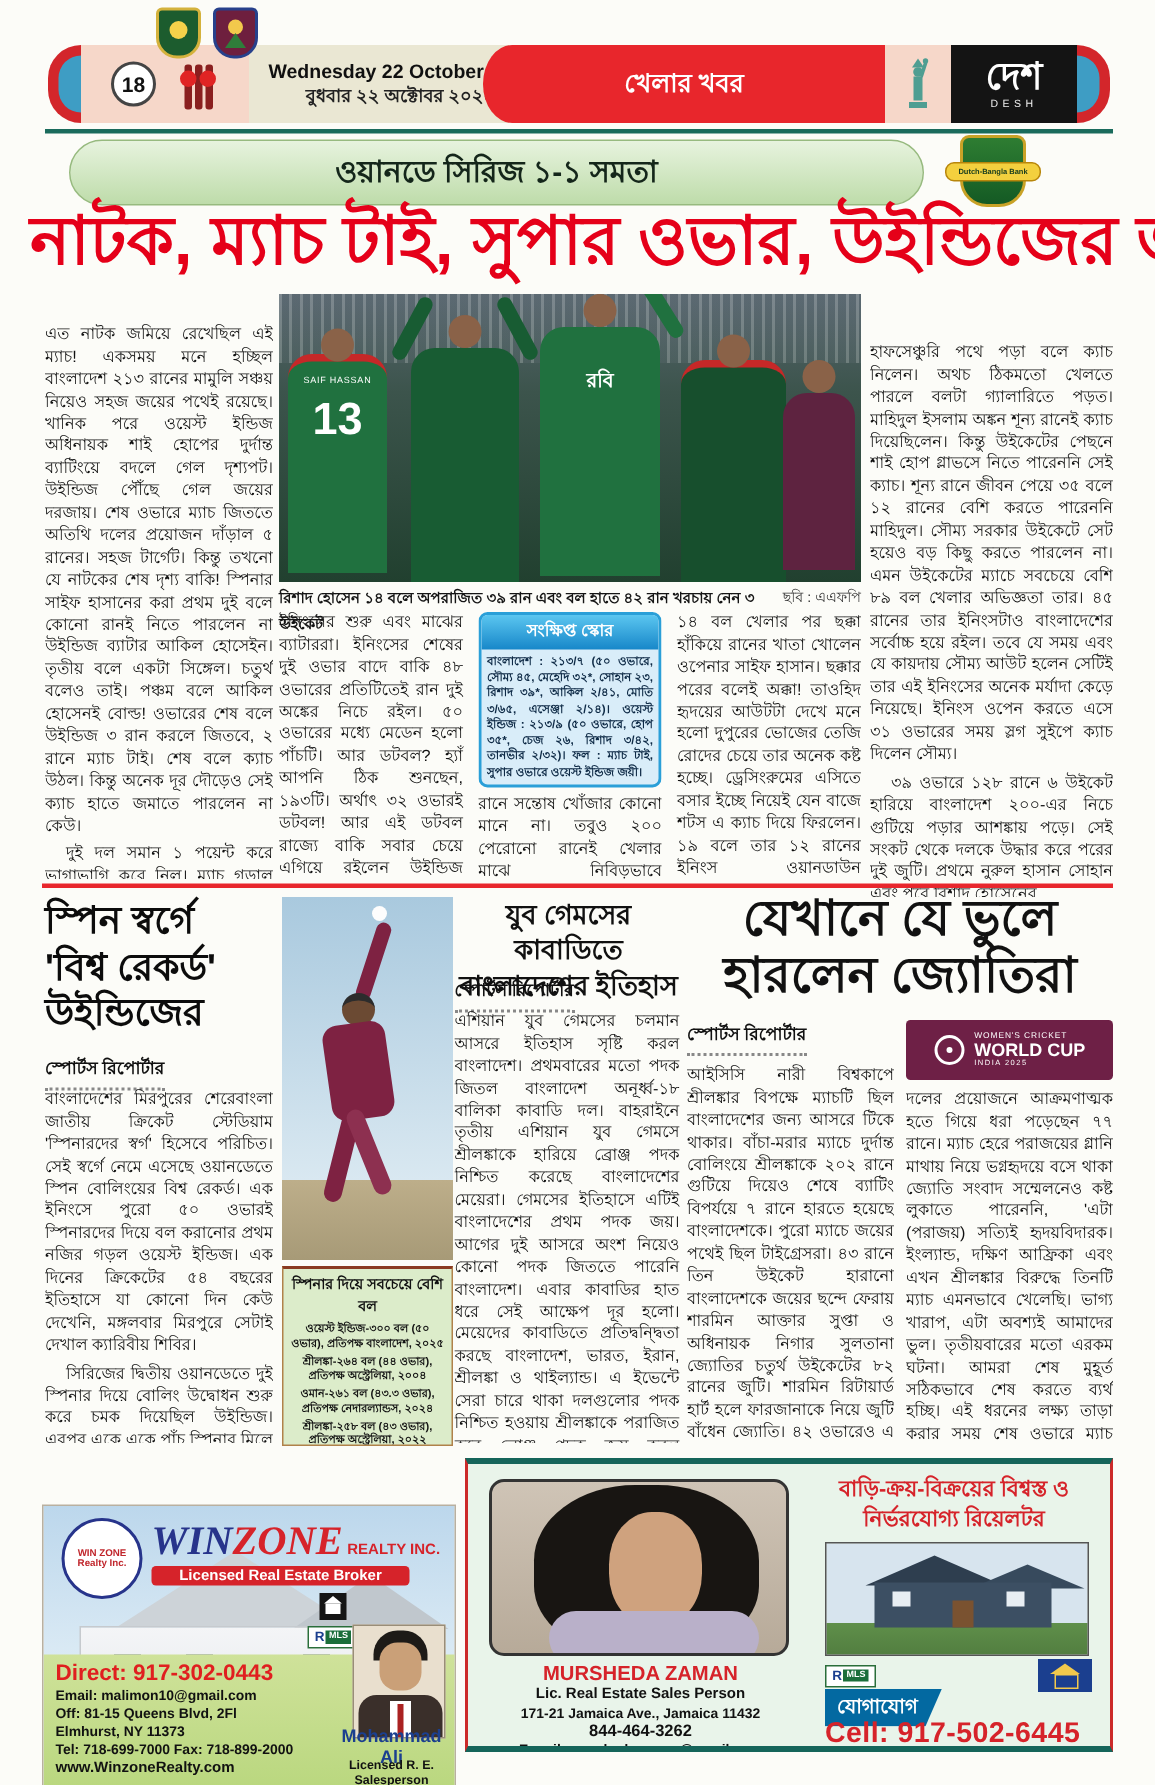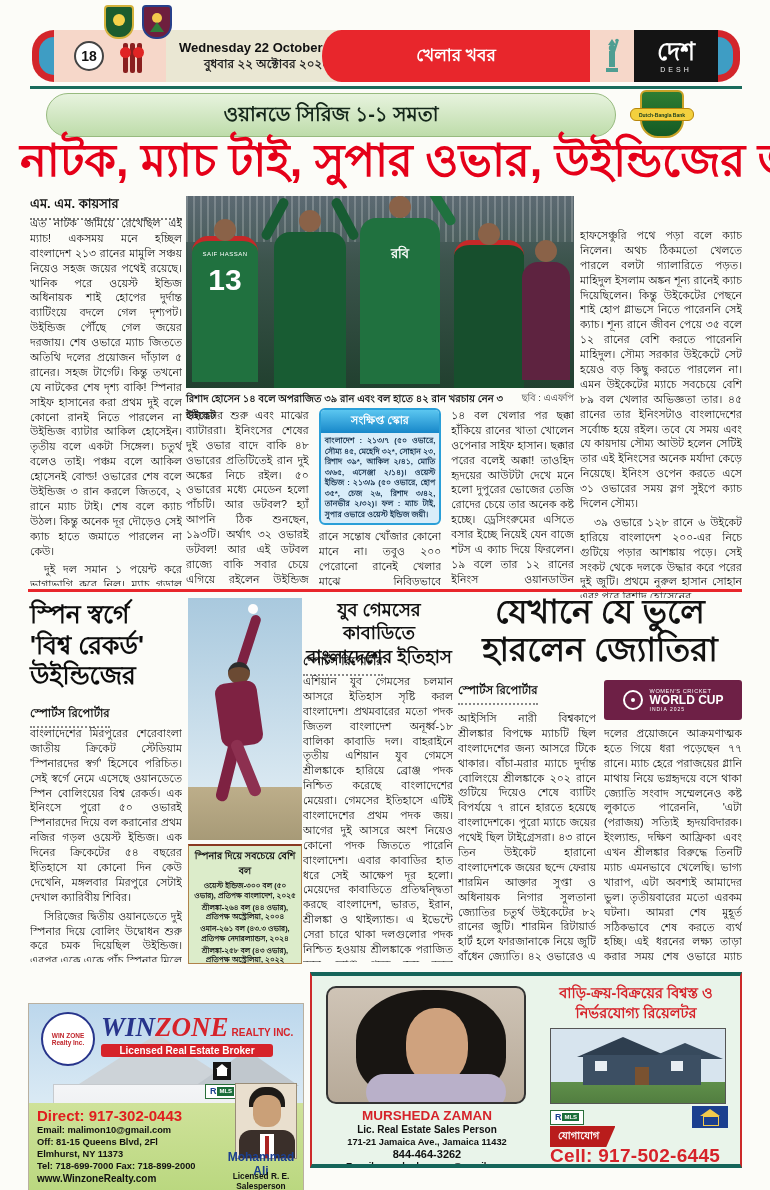--- a/index.html
+++ b/index.html
@@ -169,21 +169,21 @@
   .mz-nameblock{position:absolute;left:8px;top:132px;width:214px;text-align:center;line-height:1.22;}
   .mz-name{color:#d6232a;font-weight:800;font-size:13.5px;}
   .mz-title{font-size:10px;font-weight:800;}
   .mz-addr{font-size:9.3px;font-weight:600;}
   .mz-phone{font-size:11px;font-weight:800;}
   .mz-email{font-size:9.3px;font-weight:700;}
   .mz-icons{position:absolute;left:238px;top:130px;width:178px;display:flex;justify-content:space-between;align-items:center;}
   .mz-houselogo{width:36px;height:22px;background:#1b3f8f;position:relative;}
   .mz-houselogo:before{content:"";position:absolute;left:8px;top:3px;width:0;height:0;border-left:10px solid transparent;border-right:10px solid transparent;border-bottom:7px solid #f2c94c;}
   .mz-houselogo:after{content:"";position:absolute;left:11px;top:10px;width:14px;height:8px;border:1px solid #f2c94c;}
-  .mz-contact{position:absolute;left:238px;top:150px;background:#b91c1c;color:#fff;font-size:10px;font-weight:bold;padding:2px 16px 2px 8px;
+  .mz-contact{position:absolute;left:238px;top:150px;background:#0369a1;color:#fff;font-size:13px;font-weight:bold;padding:2px 16px 2px 8px;
               clip-path:polygon(0 0,100% 0,86% 100%,0 100%);}
   .mz-cell{position:absolute;left:238px;top:169px;width:190px;color:#d6232a;font-weight:700;font-size:19px;letter-spacing:.3px;}
   .statue{display:block;}
 </style>
 </head>
 <body>
 
 <div id="page" data-name="newspaper-page">
 
   <div class="masthead" data-name="masthead">
@@ -230,23 +230,20 @@
   <div class="crest crest-wi" data-name="west-indies-crest-icon">
       <i data-name="sun-shape"></i>
       <b data-name="palm-shape"></b>
     </div>
   <div class="bank-crest" data-name="bank-crest-logo">
     <div class="bank-shield" data-name="bank-shield-shape"></div>
     <div class="bank-ribbon" data-name="bank-crest-label">Dutch-Bangla Bank</div>
   </div>
 
   <h1 class="headline" data-name="main-headline">নাটক, ম্যাচ টাই, সুপার ওভার, উইন্ডিজের জয়</h1>
-  <div class="byline-block" data-name="byline-block">
-    <span class="byline" data-name="main-byline">এম. এম. কায়সার</span>
-  </div>
 
   <div class="col-left body-text" data-name="main-column-left">
     <p data-name="paragraph">এত নাটক জমিয়ে রেখেছিল এই ম্যাচ! একসময় মনে হচ্ছিল বাংলাদেশ ২১৩ রানের মামুলি সঞ্চয় নিয়েও সহজ জয়ের পথেই রয়েছে। খানিক পরে ওয়েস্ট ইন্ডিজ অধিনায়ক শাই হোপের দুর্দান্ত ব্যাটিংয়ে বদলে গেল দৃশ্যপট। উইন্ডিজ পৌঁছে গেল জয়ের দরজায়। শেষ ওভারে ম্যাচ জিততে অতিথি দলের প্রয়োজন দাঁড়াল ৫ রানের। সহজ টার্গেট। কিন্তু তখনো যে নাটকের শেষ দৃশ্য বাকি! স্পিনার সাইফ হাসানের করা প্রথম দুই বলে কোনো রানই নিতে পারলেন না উইন্ডিজ ব্যাটার আকিল হোসেইন। তৃতীয় বলে একটা সিঙ্গেল। চতুর্থ বলেও তাই। পঞ্চম বলে আকিল হোসেনই বোল্ড! ওভারের শেষ বলে উইন্ডিজ ৩ রান করলে জিতবে, ২ রানে ম্যাচ টাই। শেষ বলে ক্যাচ উঠল। কিন্তু অনেক দূর দৌড়েও সেই ক্যাচ হাতে জমাতে পারলেন না কেউ।</p>
     <p data-name="paragraph">দুই দল সমান ১ পয়েন্ট করে ভাগাভাগি করে নিল। ম্যাচ গড়াল সুপার ওভারে। সেখানে স্নায়ুর লড়াইয়ে জিতে গেল ক্যারিবীয়রা। তাতে সিরিজে ফিরল ১-১ সমতা।</p>
 
   </div>
 
   <div class="main-photo" data-name="main-photo">
     <div class="crowd" data-name="crowd-background"></div>
     <div class="player p1" data-name="player-figure">

